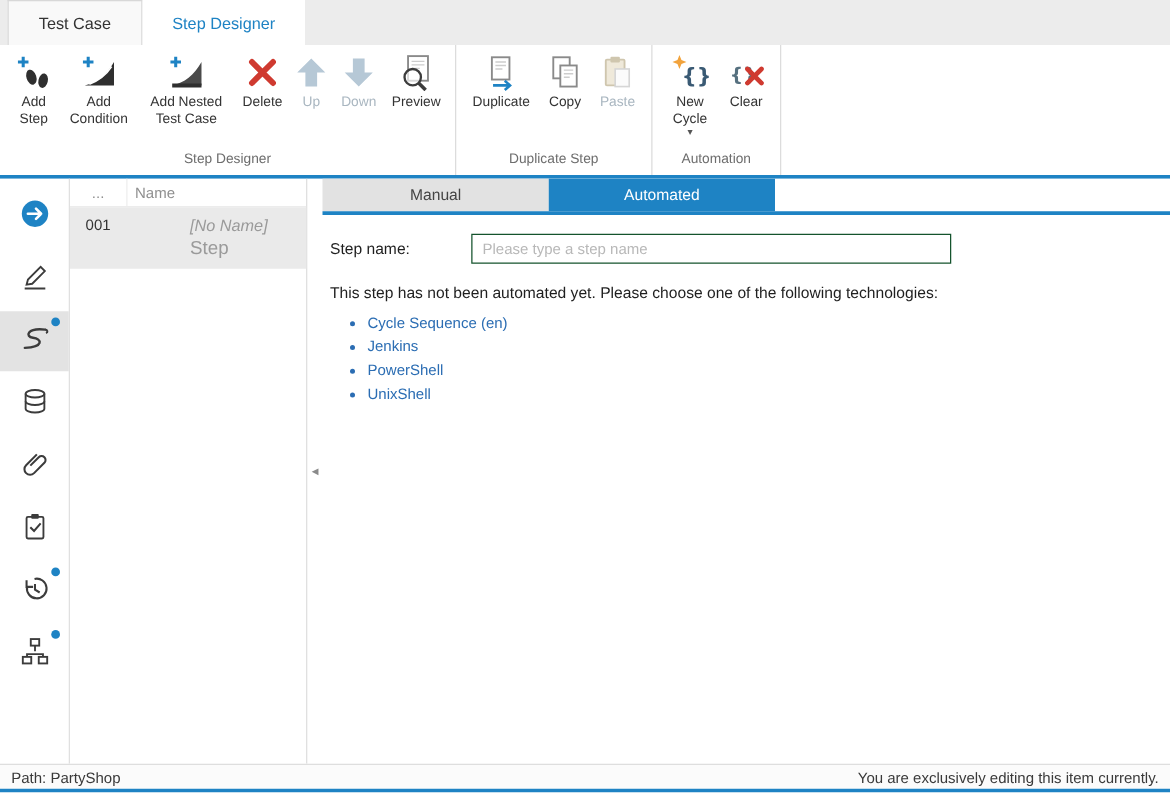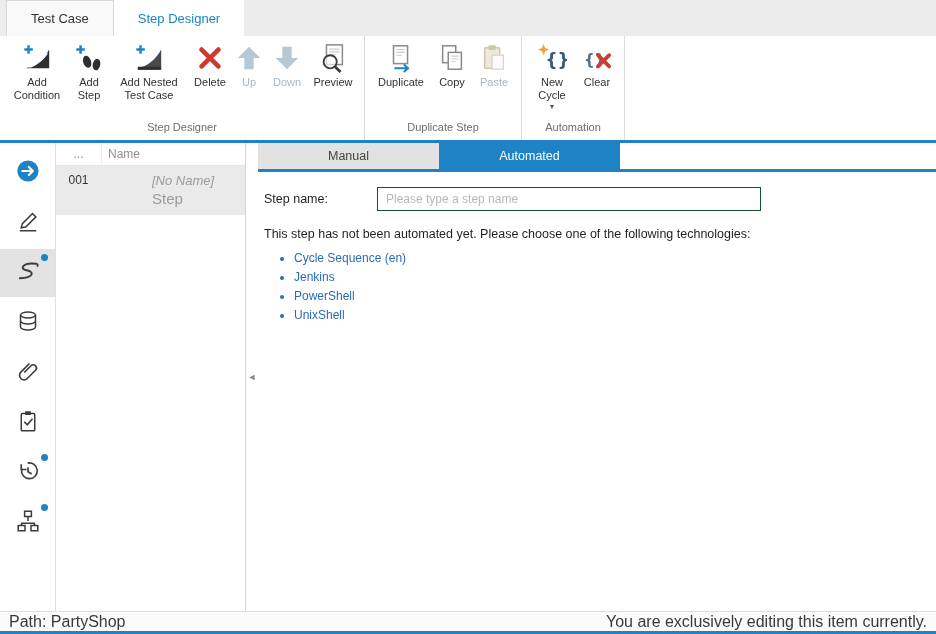--- a/index.html
+++ b/index.html
@@ -72,59 +72,59 @@
   .step-name-row input{width:384px;height:24px;border:1px solid #14532d;padding:0 8px;
     font-size:12px;font-family:inherit;color:#333;outline:none;}
   .step-name-row input::placeholder{color:#b8b8b8;}
   .info{margin-bottom:10px;}
   .tech-list{margin-left:30px;color:var(--link);}
   .tech-list li{margin-bottom:5px;font-size:12px;}
   .tech-list li span{cursor:pointer;}
 
   
   .statusbar{height:20px;border-top:1px solid #dedede;background:#fbfbfb;display:flex;
-    align-items:center;justify-content:space-between;padding:0 9px;font-size:16px;color:#3a3a3a;
+    align-items:center;justify-content:space-between;padding:0 9px;font-size:12px;color:#3a3a3a;
     flex:0 0 auto;}
   .bottom-accent{height:3px;background:var(--accent);flex:0 0 auto;}
 </style>
 </head>
 <body>
 
 <div class="app">
 
   <div class="tabstrip">
     <div class="tab testcase">Test Case</div>
     <div class="tab active">Step Designer</div>
   </div>
 
   <div class="ribbon">
 
     <div class="rgroup">
       <div class="rbuttons">
 
+        <div class="rbtn" style="width:42px">
+          <span class="icon">
+            <svg viewBox="0 0 32 32" width="30" height="30">
+                <path d="M7 2.5 v9 M2.5 7 h9" stroke="#1e83c4" stroke-width="2.6" fill="none"></path>
+                <ellipse cx="14" cy="20" rx="4.2" ry="6.6" fill="#2f2f2f" transform="rotate(-18 14 20)"></ellipse>
+                <ellipse cx="24" cy="23" rx="4" ry="6.2" fill="#2f2f2f" transform="rotate(12 24 23)"></ellipse>
+              </svg>
+          </span>
+          <span>Add Step</span>
+        </div>
+
         <div class="rbtn" style="width:62px">
           <span class="icon">
             <svg viewBox="0 0 32 32" width="30" height="30">
                 <path d="M7 2.5 v9 M2.5 7 h9" stroke="#1e83c4" stroke-width="2.6" fill="none"></path>
                 <path d="M4 27 C14 25 23 18 29 7 L29 27 Z" fill="#2f2f2f"></path>
                 <path d="M8 26 C16 23 23 17 27 11" stroke="#fff" stroke-width="1.4" fill="none"></path>
               </svg>
           </span>
           <span>Add Condition</span>
-        </div>
-
-        <div class="rbtn" style="width:42px">
-          <span class="icon">
-            <svg viewBox="0 0 32 32" width="30" height="30">
-                <path d="M7 2.5 v9 M2.5 7 h9" stroke="#1e83c4" stroke-width="2.6" fill="none"></path>
-                <ellipse cx="14" cy="20" rx="4.2" ry="6.6" fill="#2f2f2f" transform="rotate(-18 14 20)"></ellipse>
-                <ellipse cx="24" cy="23" rx="4" ry="6.2" fill="#2f2f2f" transform="rotate(12 24 23)"></ellipse>
-              </svg>
-          </span>
-          <span>Add Step</span>
         </div>
 
         <div class="rbtn" style="width:78px">
           <span class="icon">
             <svg viewBox="0 0 32 32" width="30" height="30">
                 <path d="M7 2.5 v9 M2.5 7 h9" stroke="#1e83c4" stroke-width="2.6" fill="none"></path>
                 <path d="M4 27 C14 25 23 18 29 7 L29 27 Z" fill="#4a4a4a"></path>
                 <path d="M4 27 h25" stroke="#2f2f2f" stroke-width="3.4"></path>
               </svg>
           </span>

